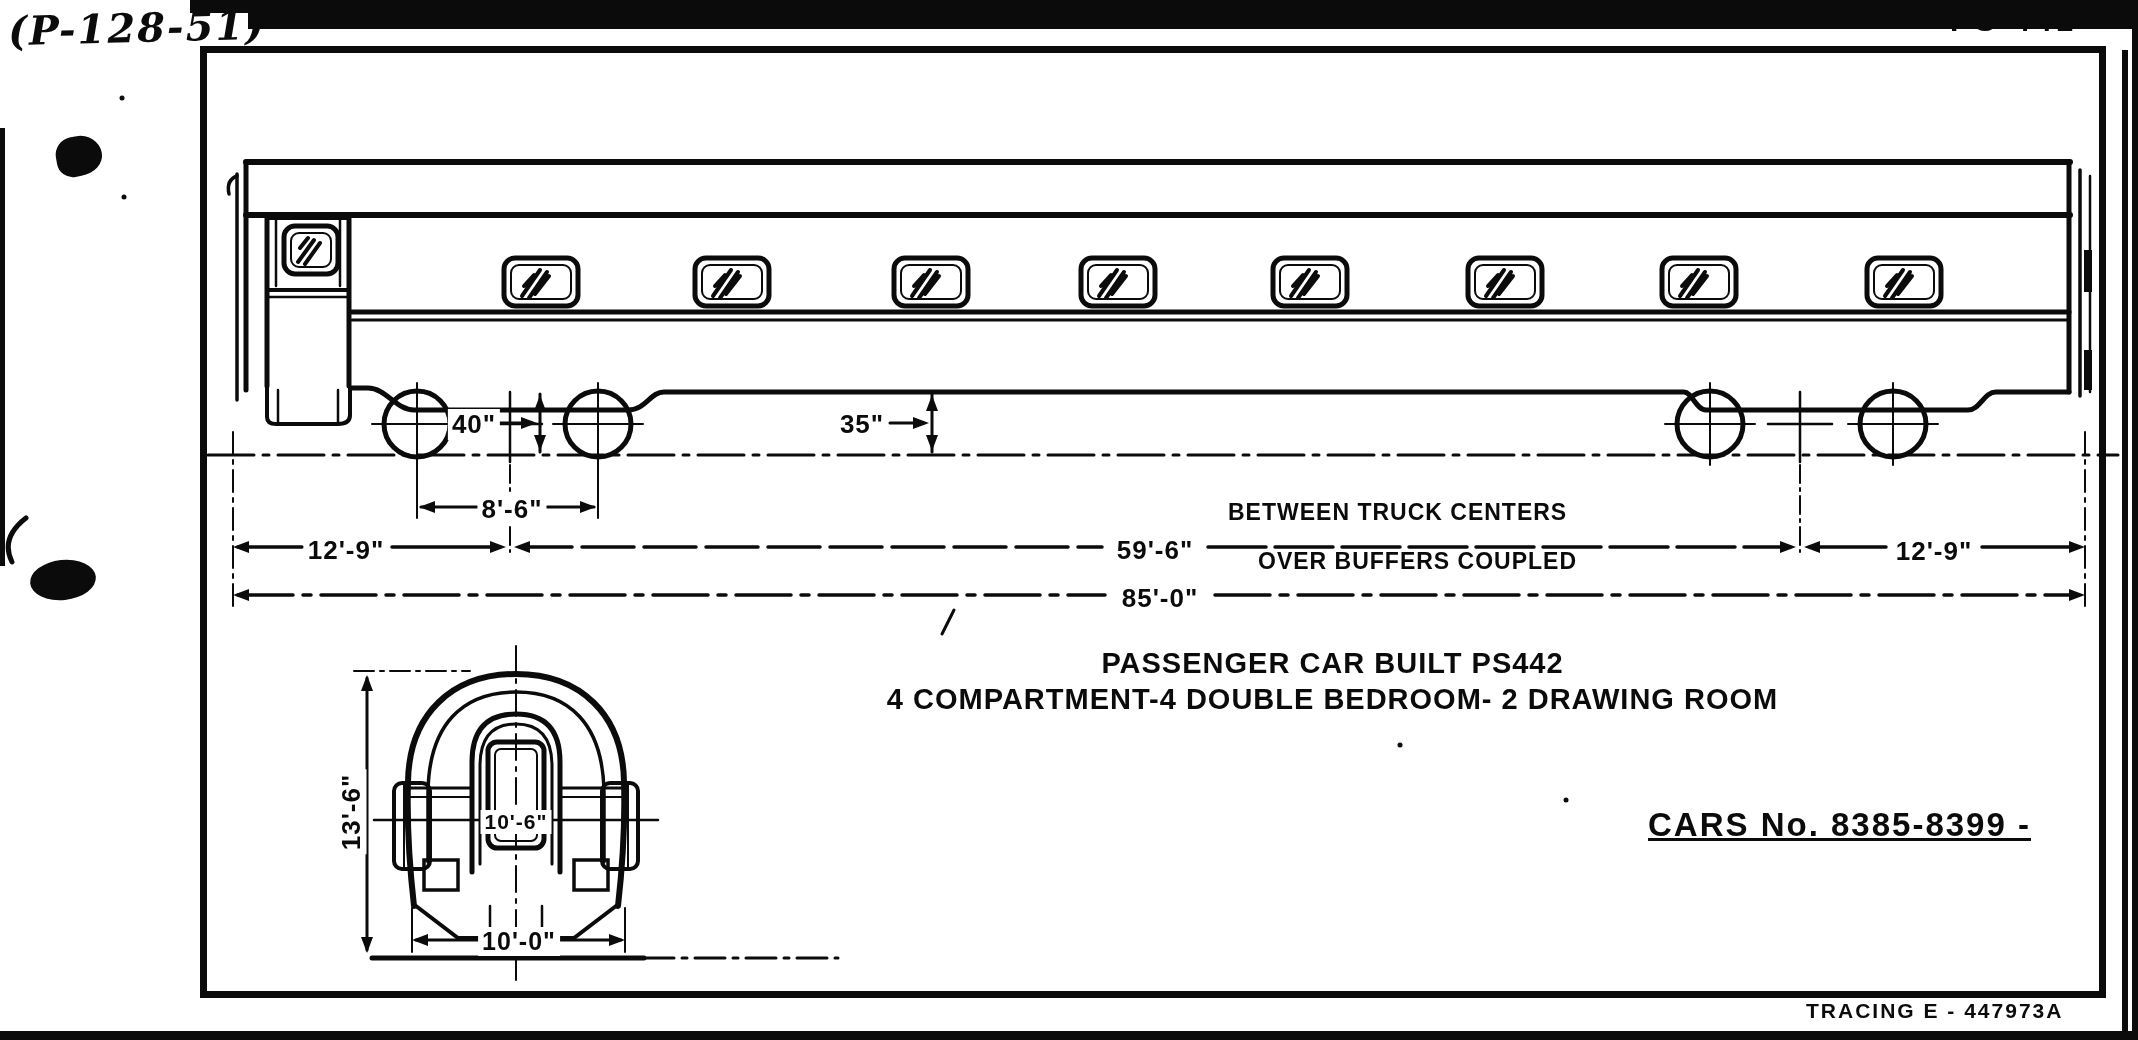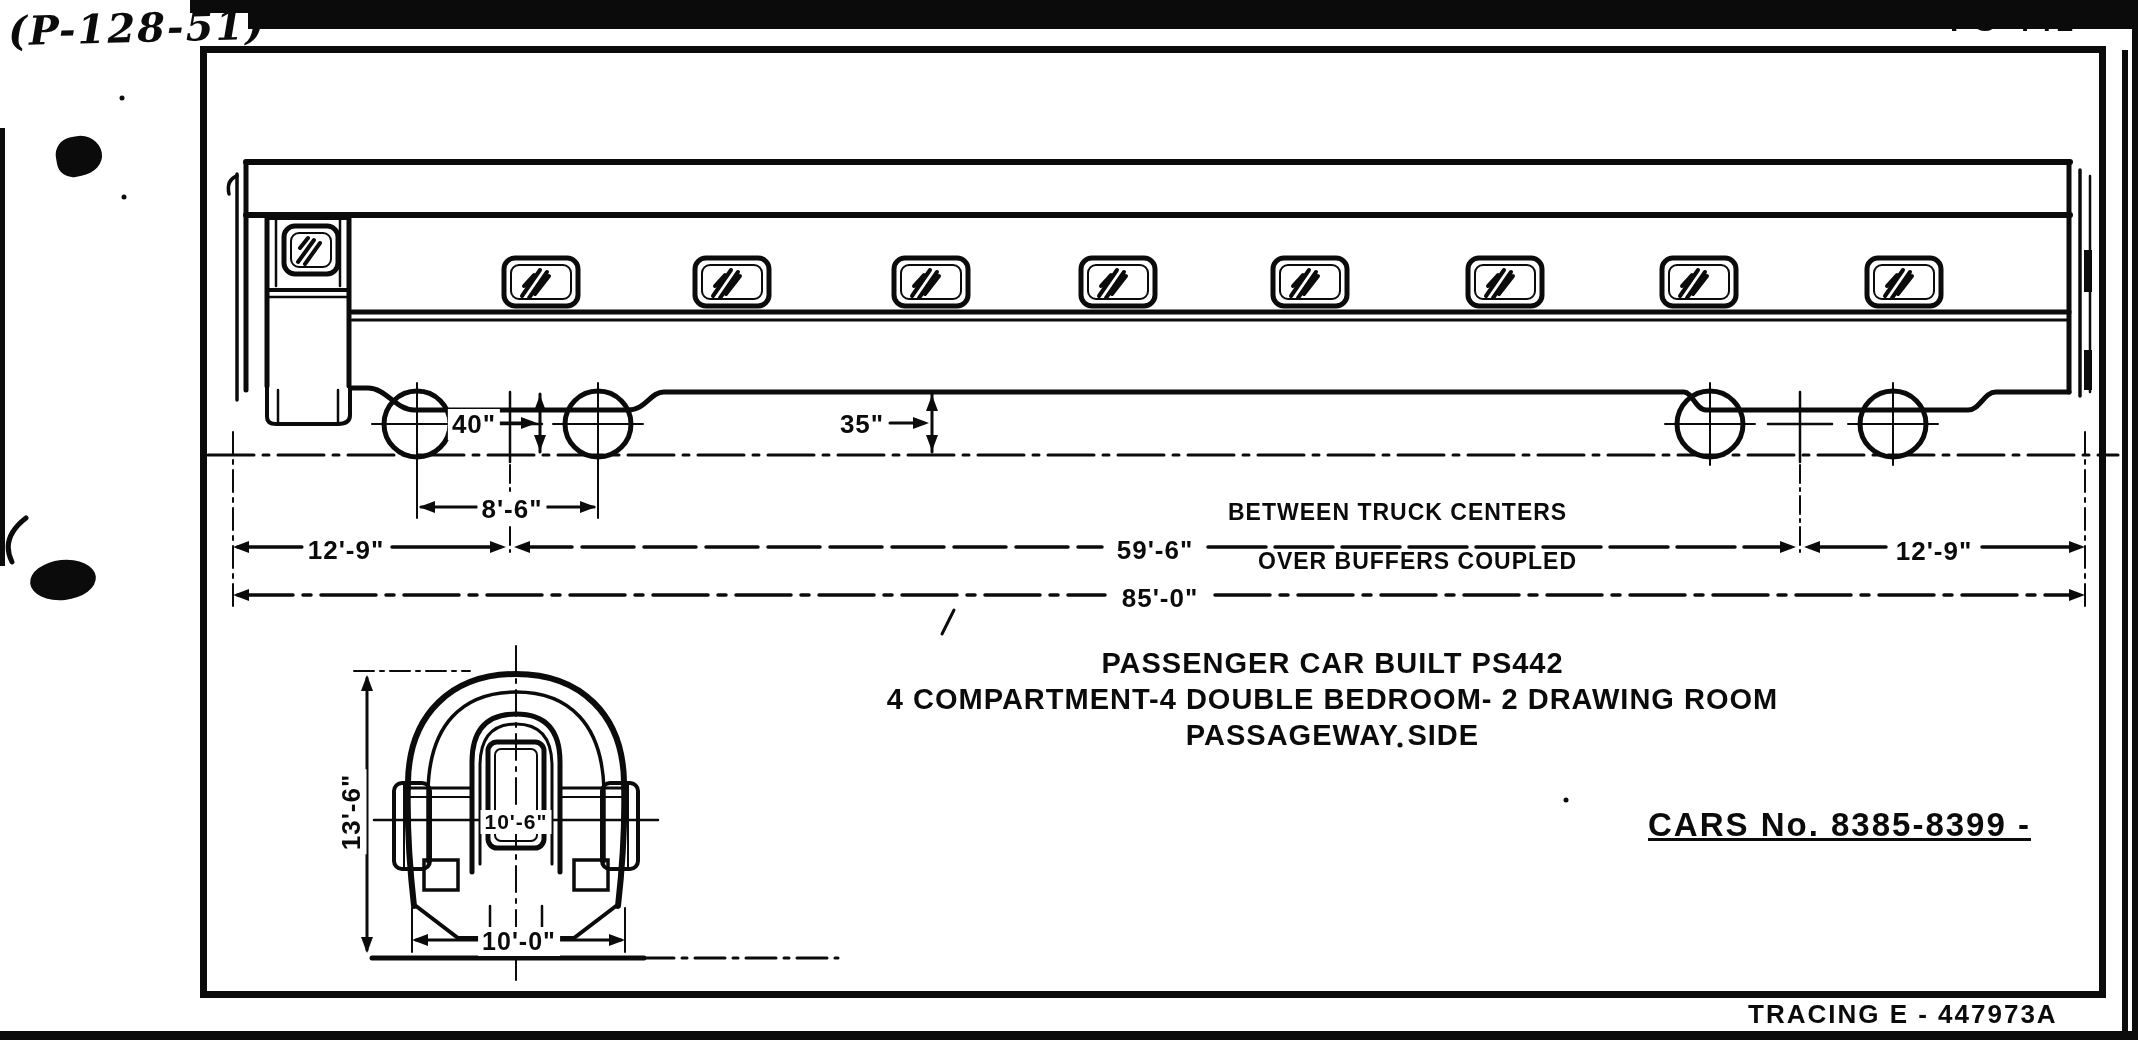--- a/index.html
+++ b/index.html
@@ -11,21 +11,21 @@
   svg.ink{position:absolute;left:0;top:0;z-index:1;}
   .t{position:absolute;font-weight:bold;white-space:nowrap;z-index:2;color:#0b0b0b;}
   .dim{font-size:26px;background:#fff;padding:0 4px;transform:translateX(-50%);letter-spacing:1px;}
   .lbl{font-size:23px;letter-spacing:1px;}
   .hand{left:8px;top:4px;font-size:40px;font-style:italic;letter-spacing:2px;
         font-family:"DejaVu Serif",serif;transform:rotate(-1.5deg);}
   .ps{left:1950px;top:4px;font-size:30px;letter-spacing:5px;}
   .titleblock{left:875px;top:645px;width:915px;text-align:center;line-height:36px;
               font-size:29px;letter-spacing:1px;}
   .cars{left:1648px;top:806px;font-size:33px;letter-spacing:2px;text-decoration:underline;}
-  .tracing{left:1748px;top:999px;font-size:26px;letter-spacing:2px;}
+  .tracing{left:1806px;top:999px;font-size:21px;letter-spacing:2px;}
   .blob{position:absolute;background:#0b0b0b;z-index:3;}
 </style>
 </head>
 <body>
 
 <div class="sheet">
 
   <div class="bar" style="left:190px;top:0;width:1948px;height:13px;"></div>
   <div class="bar" style="left:248px;top:0;width:1890px;height:29px;"></div>
   <div class="bar" style="left:0;top:1031px;width:2138px;height:9px;"></div>
@@ -205,18 +205,17 @@
   <span class="t lbl" style="left:1228px;top:548px;margin-left:30px;">OVER BUFFERS COUPLED</span>
   <span class="t dim" style="left:1934px;top:536px;">12'-9"</span>
 
   <span class="t dim" style="left:351px;top:812px;transform:translate(-50%,-50%) rotate(-90deg);">13'-6"</span>
   <span class="t dim" style="left:516px;top:810px;font-size:21px;">10'-6"</span>
   <span class="t dim" style="left:519px;top:927px;font-size:25px;">10'-0"</span>
 
   <div class="t titleblock">
     <div>PASSENGER CAR BUILT PS442</div>
     <div>4 COMPARTMENT-4 DOUBLE BEDROOM- 2 DRAWING ROOM</div>
-    <div>PASSAGEWAY SIDE</div>
   </div>
   <span class="t cars">CARS No. 8385-8399 -</span>
   <span class="t tracing">TRACING E - 447973A</span>
 
 </div>
 
 </body></html>

